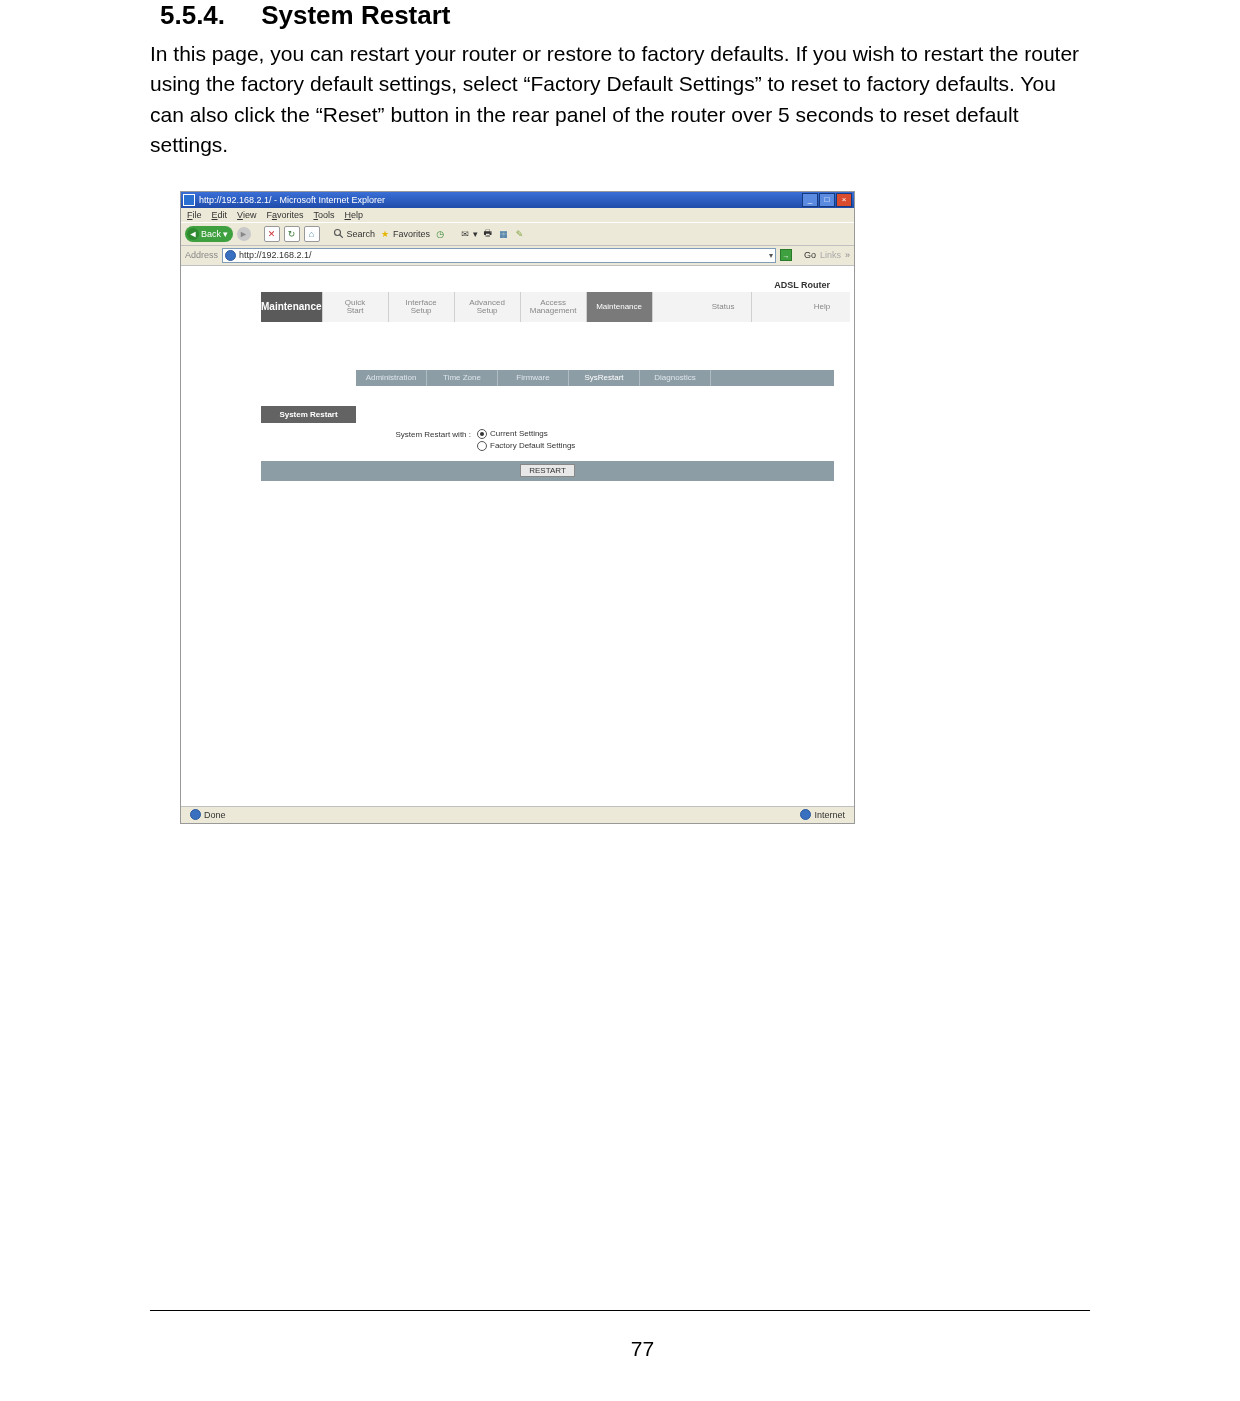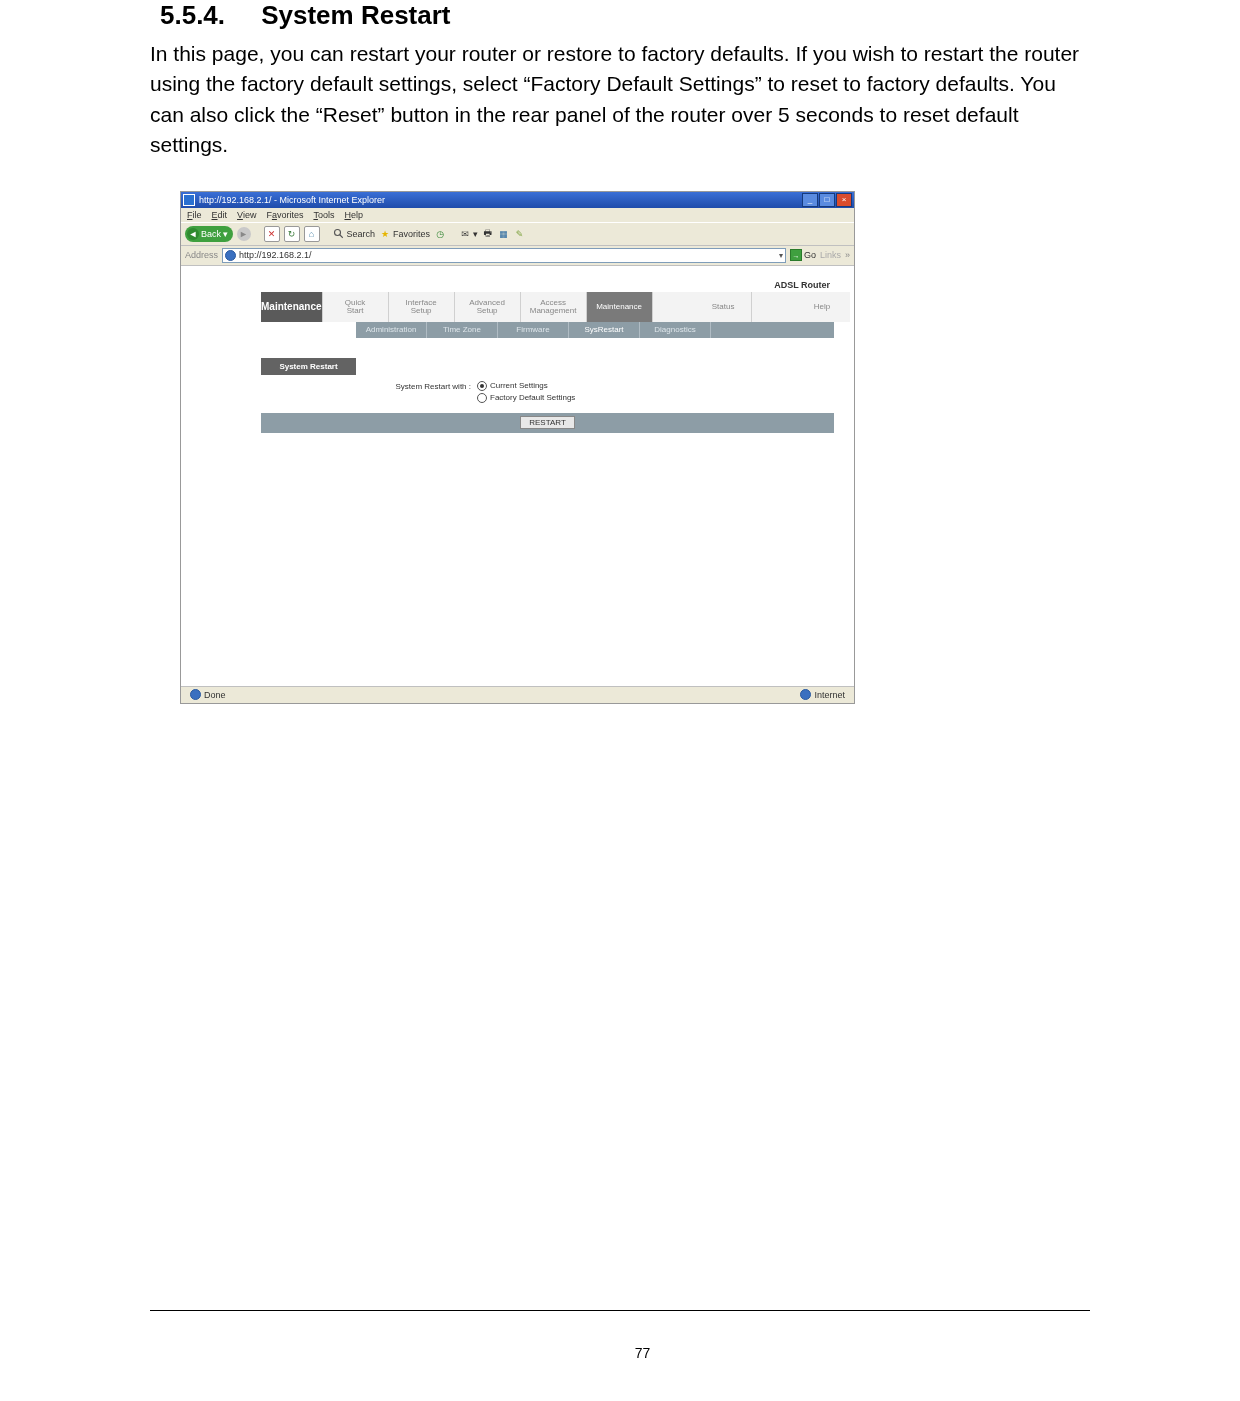--- a/index.html
+++ b/index.html
@@ -118,27 +118,27 @@
     font-size:9px;
   }
   .ie-addressbar .lbl { color:#888; }
   .ie-addressbar .addr-field {
     flex:1; background:#fff; border:1px solid #7f9db9; height:13px;
     display:flex; align-items:center; padding:0 2px; gap:3px;
   }
   .addr-field .globe { width:9px;height:9px;border-radius:50%;background:#3a70c0;border:1px solid #2a5aa0;}
   .addr-field .drop { color:#555; font-size:8px;}
   .ie-addressbar .go-btn {
-    display:flex; align-items:center; gap:2px; color:#333;
+    display:flex; align-items:center; gap:12px; color:#333;
   }
   .go-btn .sq { width:10px;height:10px;background:#3fa03f;border:1px solid #2a7a2a;display:flex;align-items:center;justify-content:center;color:#fff;font-size:7px;}
   .ie-addressbar .links-lbl { color:#aaa; }
   .ie-content {
     background:#ffffff;
-    height: 420px;
+    height: 540px;
     position:relative;
     overflow:hidden;
   }
   
   .router {
     margin: 14px 20px 0 80px;
     font-family: Arial, sans-serif;
   }
   .router-title {
     text-align:right;
@@ -178,20 +178,21 @@
   .tab.active {
     background:#7a7a7a;
     color:#fff;
   }
   .tab.small { flex:0 0 55px;padding-left:43px; }
   .subtabrow {
     display:flex;
     height:16px;
     margin-left:95px;
     background:#8d9da6;
+    margin-top:48px;
   }
   .subtab {
     flex:0 0 70px;
     border-right:1px solid #b0bcc4;
     display:flex;
     align-items:center;
     justify-content:center;
     font-size:8px;
     color:#dde5ea;
   }
@@ -262,21 +263,21 @@
     position:absolute;
     left:150px; right:150px;
     bottom:90px;
     border-top:1px solid #000;
   }
   .page-number {
     position:absolute;
     left:1px; right:0;
     bottom:40px;
     text-align:center;
-    font-size:14px;
+    font-size:21px;
     margin-left:44px;
   }
 </style>
 </head>
 <body>
 
 <div class="page">
   <h2 class="section-heading">
     <span>5.5.4.</span>&nbsp;&nbsp;&nbsp;&nbsp;&nbsp;<span>System Restart</span>
   </h2>

